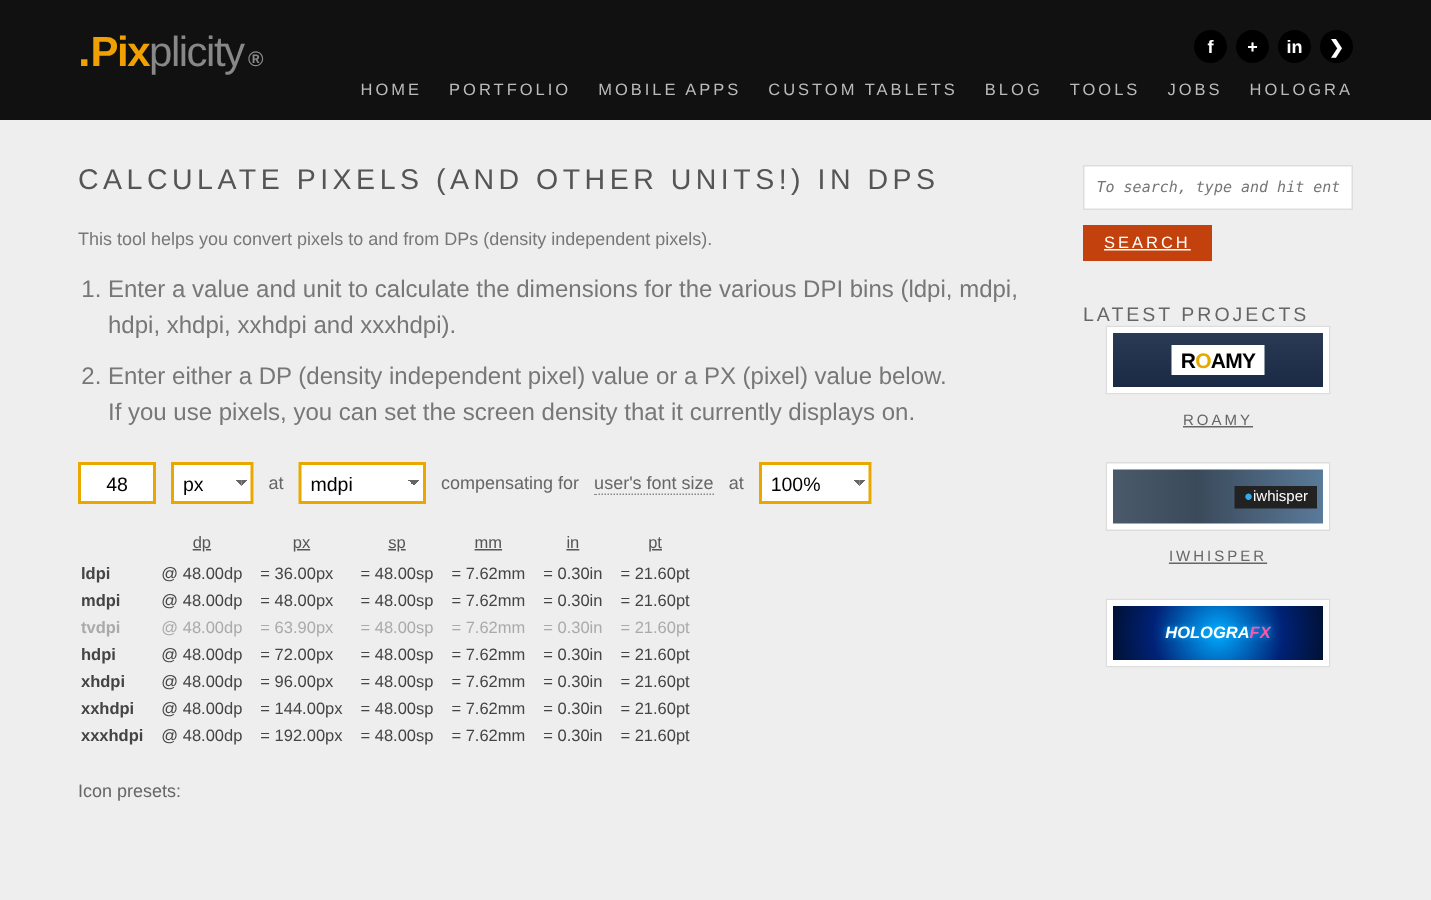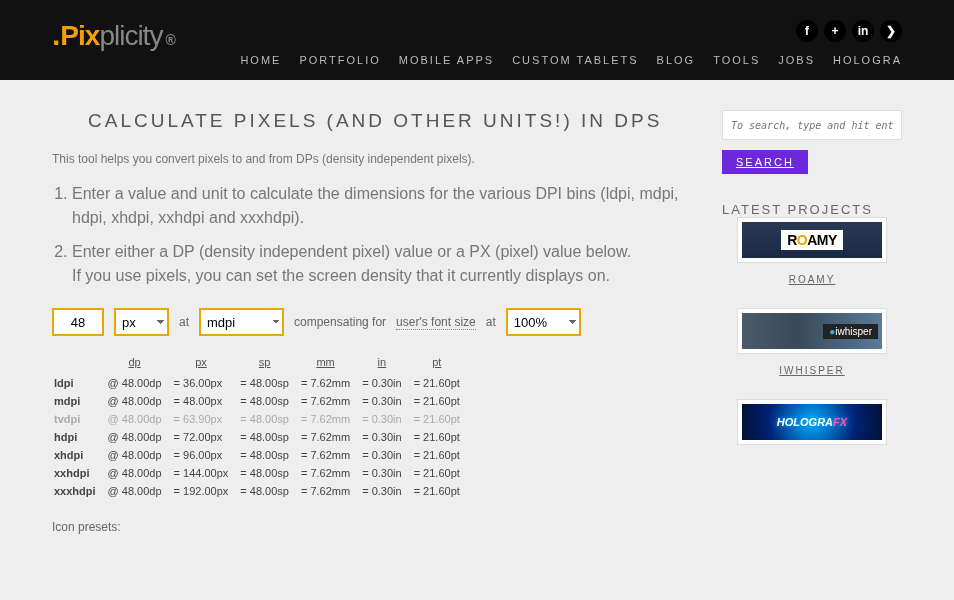--- a/index.html
+++ b/index.html
@@ -19,21 +19,21 @@
 .mainnav { display: flex; gap: 18px; }
 .mainnav a { color: #bbb; text-decoration: none; font-size: 11px; letter-spacing: 2px; font-weight: normal; cursor: pointer; }
 
 .page { max-width: 870px; margin: 0 auto; padding: 30px 10px; }
 .page-title { font-size: 36px; font-weight: 300; letter-spacing: 4px; color: #555; margin-bottom: 60px; }
 
 .layout { display: flex; gap: 30px; }
 .main { flex: 1; }
 .sidebar { width: 180px; }
 
-h2.section { font-size: 19px; font-weight: 400; letter-spacing: 3px; color: #555; margin-bottom: 20px; margin-left: 36px; }
+h2.section { font-size: 19px; font-weight: 400; letter-spacing: 3px; color: #555; margin-bottom: 20px; }
 .intro { color: #777; margin-bottom: 16px; font-size: 12px; }
 ol { margin-left: 20px; color: #777; font-size: 16px; }
 ol li { margin-bottom: 10px; line-height: 1.5; }
 
 .inputs-row { margin: 20px 0 18px 0; display: flex; align-items: center; gap: 10px; font-size: 12px; color: #666; }
 .val-input { width: 52px; height: 28px; border: 2px solid #e8a800; background: #fff; text-align: center; font-size: 13px; padding: 0 4px; }
 .sel { height: 28px; border: 2px solid #e8a800; background: #fff; font-size: 13px; padding: 0 18px 0 6px; appearance: none; background-image: linear-gradient(45deg, transparent 50%, #666 50%), linear-gradient(135deg, #666 50%, transparent 50%); background-position: right 6px center, right 2px center; background-size: 4px 4px, 4px 4px; background-repeat: no-repeat; }
 .sel.unit { width: 55px; }
 .sel.density { width: 85px; }
 .sel.pct { width: 75px; }
@@ -42,21 +42,21 @@
 table.conv { border-collapse: collapse; font-size: 11px; color: #444; }
 table.conv th { font-weight: normal; text-decoration: underline; text-align: center; padding: 2px 10px 6px 2px; color: #555; }
 table.conv td { padding: 3px 10px 3px 2px; white-space: nowrap; }
 table.conv td.lab { font-weight: bold; }
 table.conv tr.muted td { color: #aaa; }
 table.conv tr.muted td.lab { color: #aaa; }
 
 .presets-label { margin: 20px 0 6px 0; font-size: 12px; color: #666; }
 
 .search-box { width: 100%; height: 30px; background: #fff; border: 1px solid #ddd; padding: 0 8px; font-family: Consolas, monospace; font-size: 10px; font-style: italic; color: #555; margin-bottom: 10px; }
-.search-btn { background: #6d28d9; color: #fff; font-size: 11px; letter-spacing: 2px; padding: 6px 14px; border: none; text-decoration: underline; cursor: pointer; }
+.search-btn { background: #c2410c; color: #fff; font-size: 11px; letter-spacing: 2px; padding: 6px 14px; border: none; text-decoration: underline; cursor: pointer; }
 
 .sidebar h3 { font-size: 13px; font-weight: 400; letter-spacing: 2px; color: #666; margin: 28px 0 0 0; }
 .proj { margin-bottom: 22px; text-align: center; }
 .proj-thumb { width: 150px; height: 46px; border: 1px solid #ddd; padding: 4px; background: #fff; display: flex; align-items: center; justify-content: center; margin: 0 auto 8px auto; cursor: pointer; overflow: hidden; }
 .proj-link { font-size: 10px; letter-spacing: 2px; color: #666; text-decoration: underline; cursor: pointer; }
 
 
 .roamy-bg { background: linear-gradient(#2a3a55,#1a2a45); width:100%; height:100%; display:flex; align-items:center; justify-content:center; }
 .roamy-logo { background:#fff; color:#000; font-weight:bold; font-size:14px; padding:2px 6px; letter-spacing:-0.5px; }
 .roamy-logo span { color:#e8a800; }

